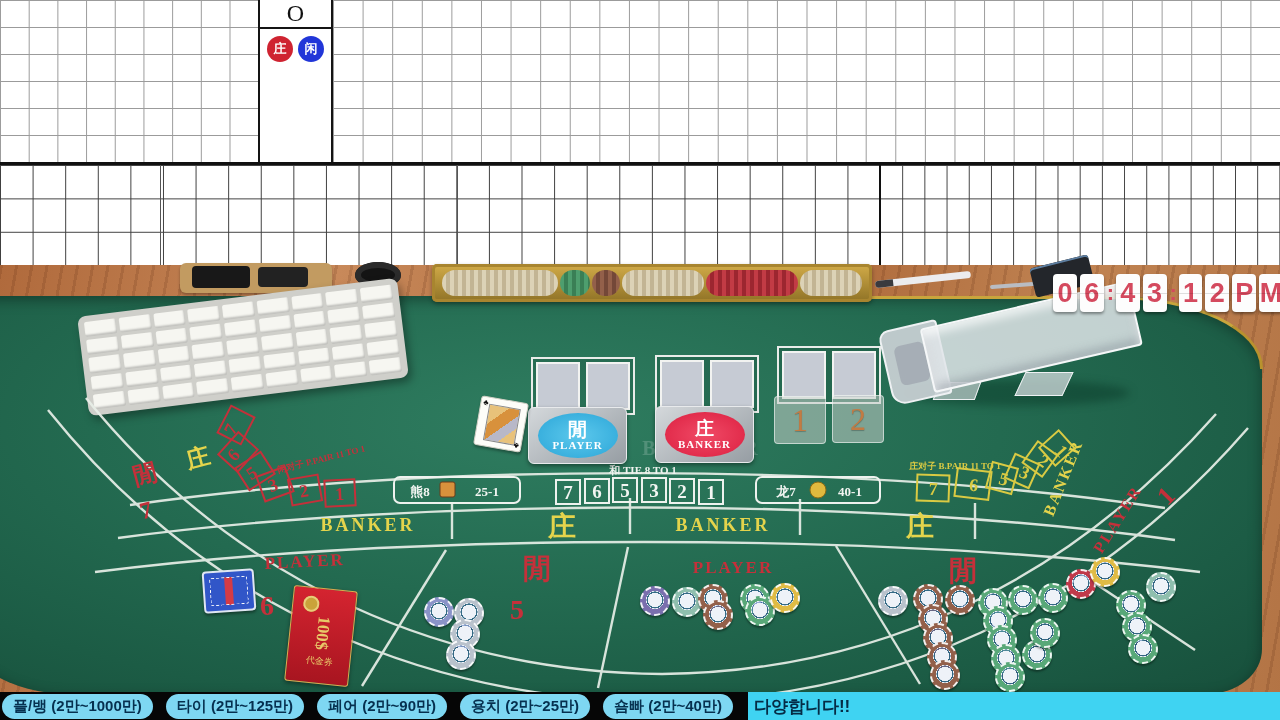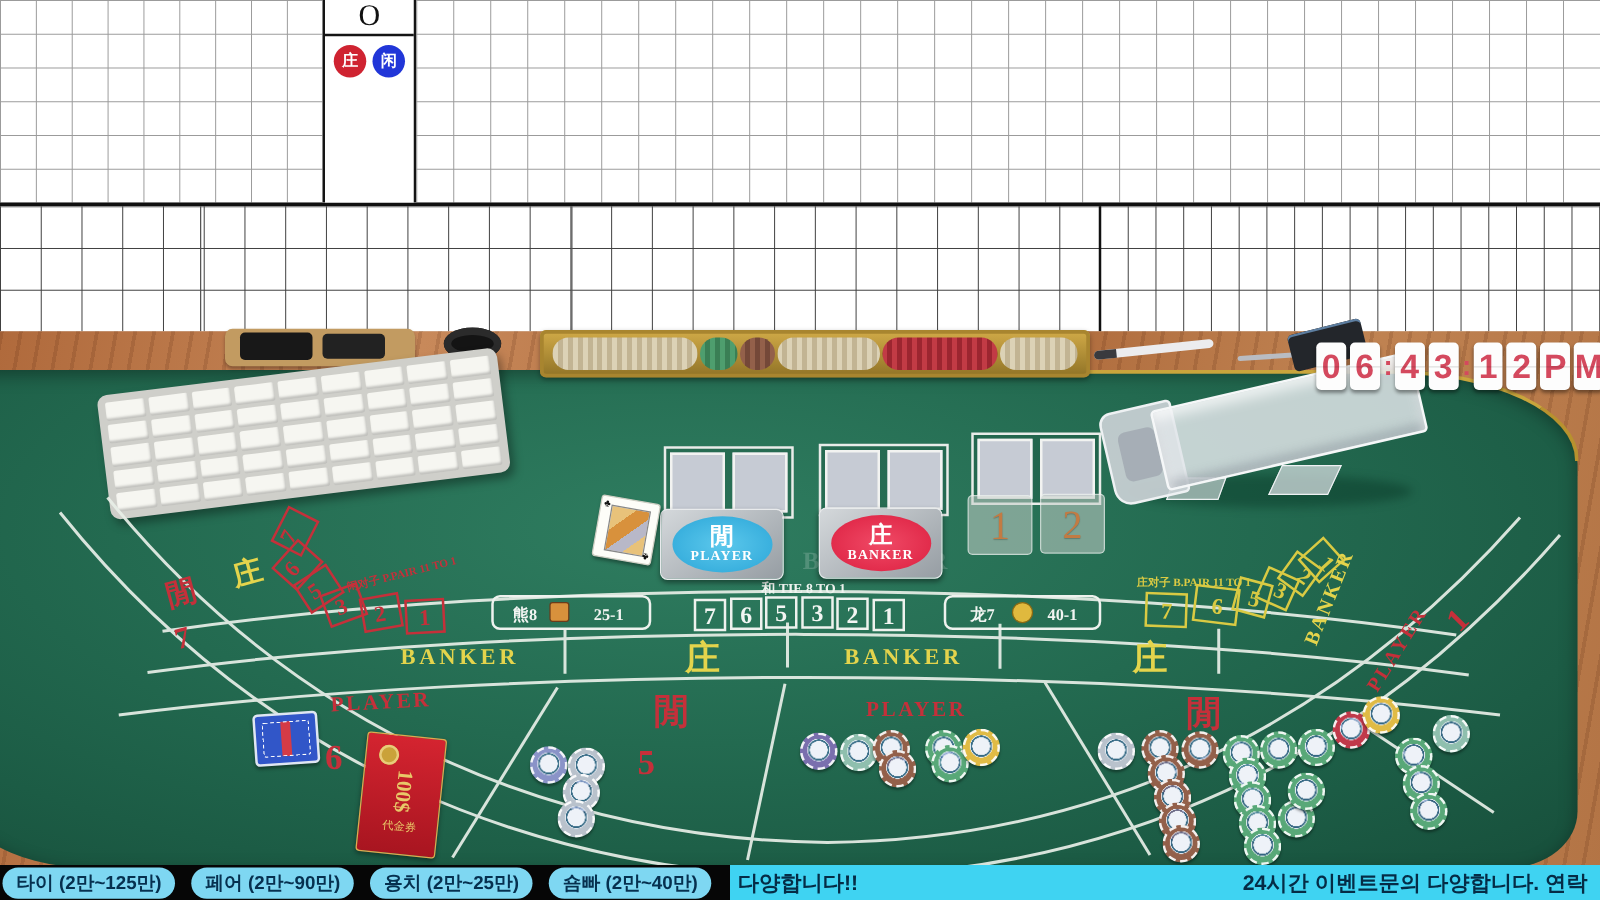--- a/index.html
+++ b/index.html
@@ -432,21 +432,21 @@
   <div class="ccard">4</div>
   <div class="ccard">3</div>
   <div class="ccolon">:</div>
   <div class="ccard">1</div>
   <div class="ccard">2</div>
   <div class="ccard">P</div>
   <div class="ccard">M</div>
 </div>
 
 <div id="bottombar" class="abs">
+  <div class="pill">플/뱅 (2만~1000만)</div>
   <div class="pill">타이 (2만~125만)</div>
   <div class="pill">페어 (2만~90만)</div>
   <div class="pill">용치 (2만~25만)</div>
   <div class="pill">숌빠 (2만~40만)</div>
   <div id="marquee">
     <span>다양합니다!!</span>
-    <span>24시간 이벤트문의 다양합니다. 연락</span>
   </div>
 </div>
 
 </body></html>

